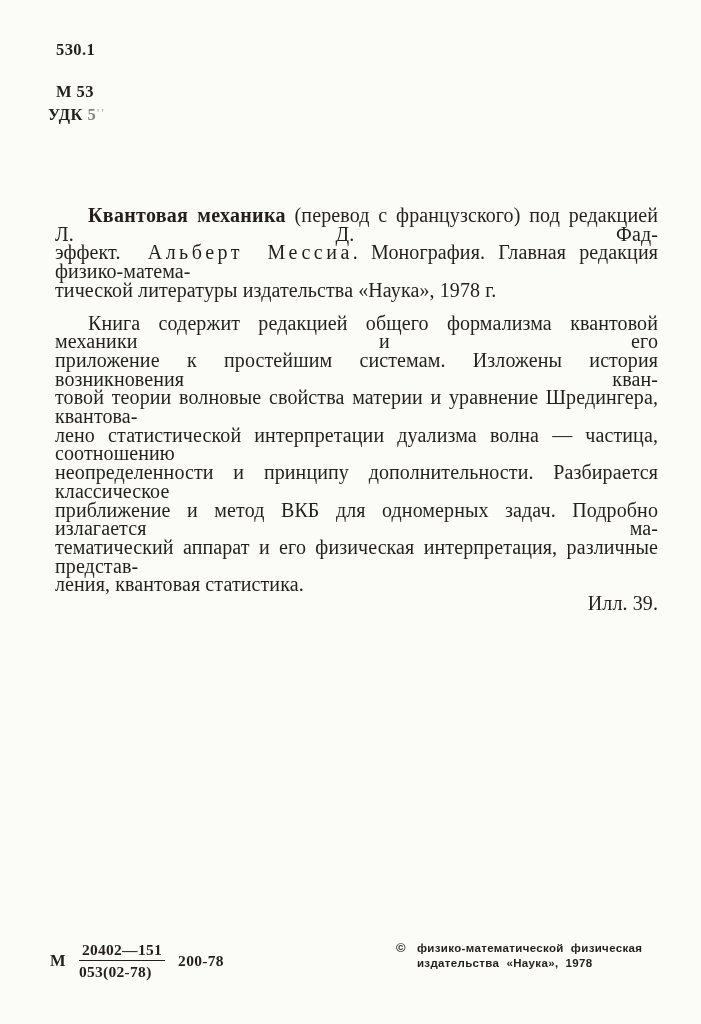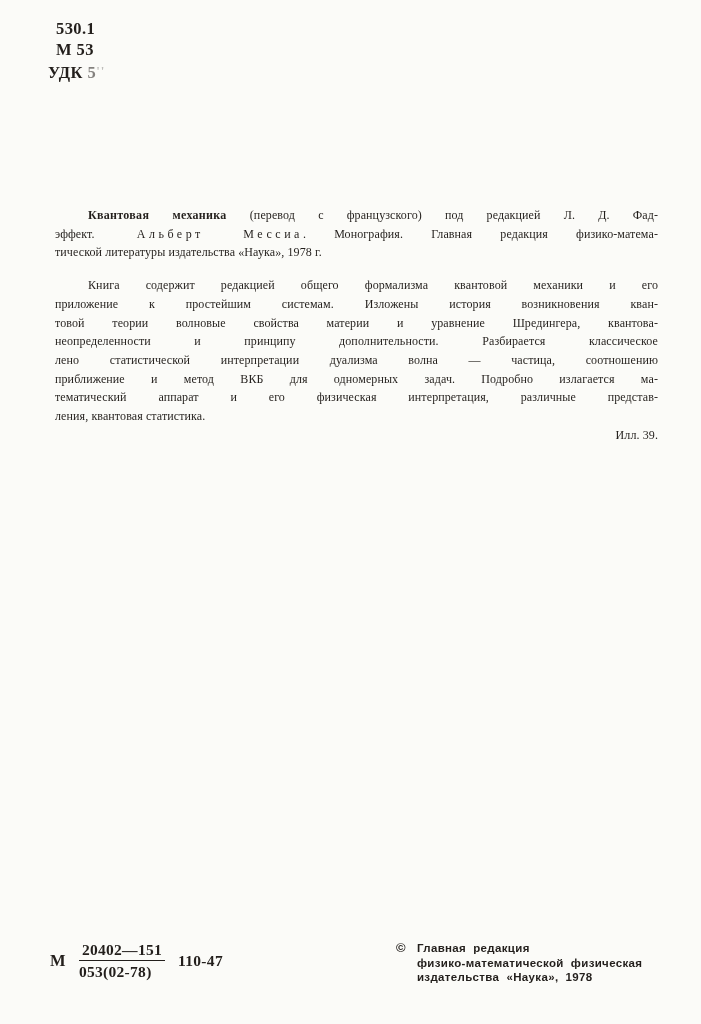--- a/index.html
+++ b/index.html
@@ -14,28 +14,28 @@
     font-family:"Liberation Serif","DejaVu Serif",serif;
     color:var(--ink);
     overflow:hidden;
   }
   
   .catalog{
     position:absolute;left:48px;top:18px;
     font-weight:bold;font-size:16.5px;line-height:21px;
     letter-spacing:0.4px;
   }
-  .catalog .pad{padding-left:8px;}
+  .catalog .pad{padding-left:8px;margin-top:21px;}
   .udk-faded{opacity:.55;}
   .udk-ghost{opacity:.28;font-size:13px;vertical-align:3px;letter-spacing:1px;}
 
   
   .annotation{
     position:absolute;left:55px;top:206px;width:603px;
-    font-size:12px;line-height:18.7px;
+    font-size:20px;line-height:18.7px;
     letter-spacing:0.1px;
   }
   .line{
     text-align:justify;
     text-align-last:justify;
     white-space:normal;
   }
   .line.lastline{text-align-last:left;}
   .line.indent{text-indent:33px;}
   .p2{margin-top:14px;}
@@ -83,39 +83,38 @@
   <div class="p1">
     <div class="line indent"><span class="b">Квантовая механика</span><span> (перевод с французского) под редакцией Л. Д. Фад-</span></div>
     <div class="line"><span>эффект. </span><span class="spaced-name">Альберт Мессиа</span><span>. Монография. Главная редакция физико-матема-</span></div>
     <div class="line lastline">тической литературы издательства «Наука», 1978 г.</div>
   </div>
 
   <div class="p2">
     <div class="line indent">Книга содержит редакцией общего формализма квантовой механики и его</div>
     <div class="line">приложение к простейшим системам. Изложены история возникновения кван-</div>
     <div class="line">товой теории волновые свойства материи и уравнение Шредингера, квантова-</div>
+    <div class="line">лено статистической интерпретации дуализма волна — частица, соотношению</div>
     <div class="line">неопределенности и принципу дополнительности. Разбирается классическое</div>
-    <div class="line">лено статистической интерпретации дуализма волна — частица, соотношению</div>
     <div class="line">приближение и метод ВКБ для одномерных задач. Подробно излагается ма-</div>
     <div class="line">тематический аппарат и его физическая интерпретация, различные представ-</div>
     <div class="line lastline">ления, квантовая статистика.</div>
   </div>
 
   <div class="illus">Илл. 39.</div>
 </div>
 
 <div class="imprint">
   <span class="letter">М</span>
   <span class="fraction">
     <span class="num" style="display:block">20402—151</span>
     <span class="den" style="display:block">053(02-78)</span>
   </span>
-  <span class="suffix">110-47</span>
+  <span class="suffix">200-78</span>
 </div>
 
 <div class="copyright">
   <span class="sym">©</span>
   <span class="lines">
-    <span>Главная редакция</span>
     <span>физико-математической физическая</span>
     <span>издательства «Наука», 1978</span>
   </span>
 </div>
 
 </body></html>

